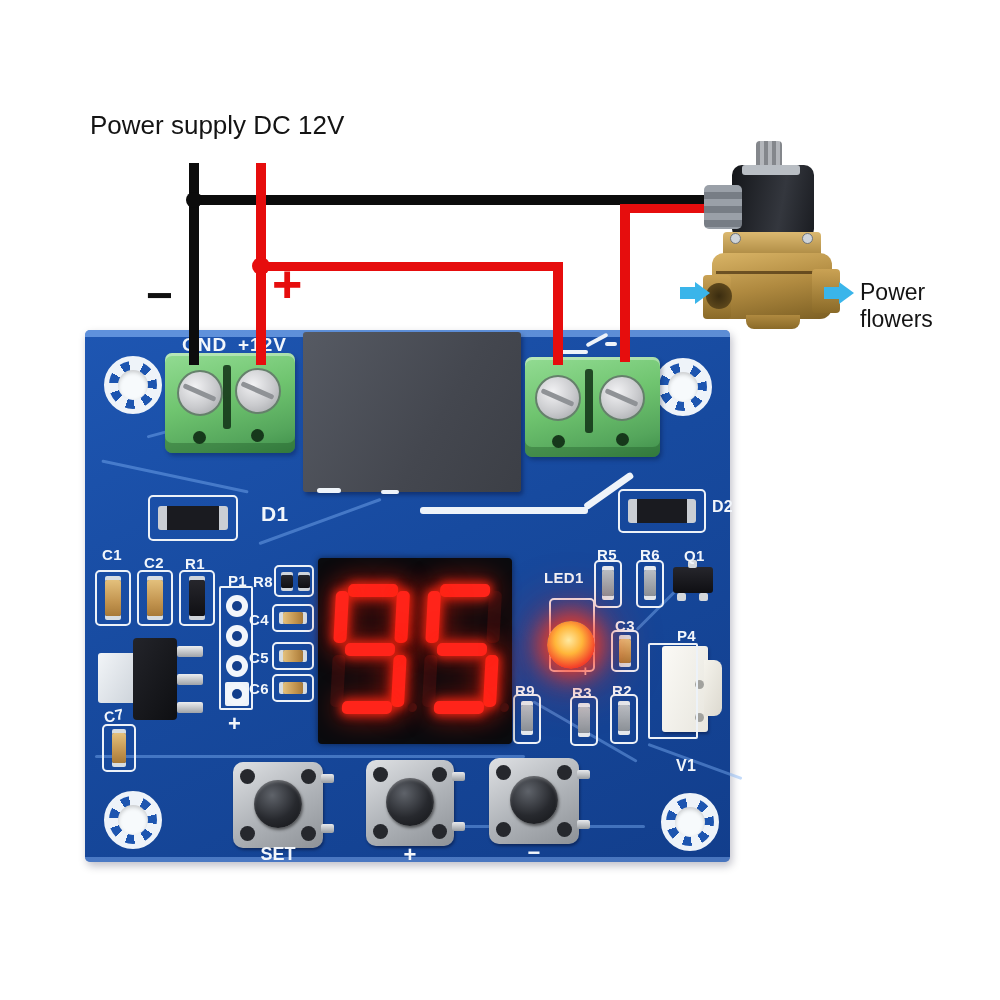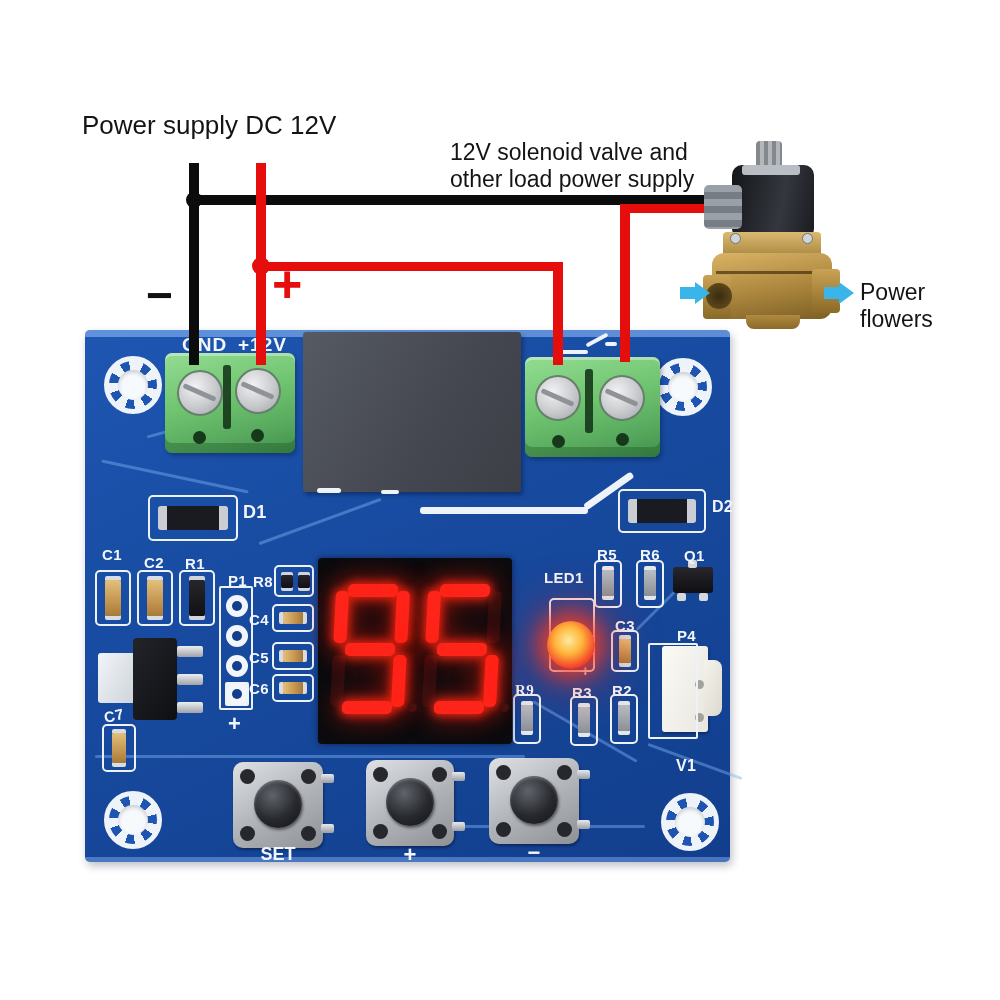--- a/index.html
+++ b/index.html
@@ -2,21 +2,21 @@
 <html><head>
 <meta charset="utf-8">
 <style>
   * { box-sizing: border-box; margin: 0; padding: 0; }
   html,body { background:#ffffff; }
   body { font-family:"Liberation Sans", sans-serif; }
   .canvas { position:relative; width:1000px; height:1000px; background:#fff; overflow:hidden; }
 
   
   .ann { position:absolute; color:#141414; z-index:40; }
-  .ann-power { left:82px; top:110px; font-size:26px; }
+  .ann-power { left:90px; top:110px; font-size:26px; }
   .ann-load  { left:450px; top:139px; font-size:23px; line-height:27px; }
   .ann-water { left:860px; top:279px; font-size:23px; }
   .sym { position:absolute; z-index:40; font-weight:900; line-height:1; }
   .sym-minus { left:146px; top:272px; font-size:46px; color:#111; }
   .sym-plus  { left:272px; top:258px; font-size:52px; color:#e60d0d; }
 
   
   .wire { position:absolute; z-index:20; }
   .dotj { position:absolute; border-radius:50%; z-index:21; }
 
@@ -98,24 +98,20 @@
   .flow { position:absolute; z-index:26; display:flex; align-items:center; }
   .flow .shaft { width:15px; height:12px; background:#3ab5ea; }
   .flow .head  { width:0; height:0; border-top:11px solid transparent; border-bottom:11px solid transparent; border-left:15px solid #3ab5ea; }
 </style>
 </head>
 <body>
 
 <div class="canvas">
 
   <div class="ann ann-power">Power supply DC 12V</div>
-  <div class="ann ann-load">
-    <div>12V solenoid valve and</div>
-    <div>other load power supply</div>
-  </div>
   <div class="ann ann-water">Power flowers</div>
   <div class="sym sym-minus">−</div>
   <div class="sym sym-plus">+</div>
 
   <div class="wire" style="left:189px;top:163px;width:10px;height:202px;background:#0c0c0c;"></div>
   <div class="wire" style="left:189px;top:195px;width:523px;height:10px;background:#0c0c0c;"></div>
   <div class="dotj" style="left:186px;top:192px;width:16px;height:16px;background:#0c0c0c;"></div>
   <div class="wire" style="left:256px;top:163px;width:10px;height:202px;background:#e60d0d;"></div>
   <div class="wire" style="left:256px;top:262px;width:307px;height:9px;background:#e60d0d;"></div>
   <div class="dotj" style="left:252px;top:257px;width:18px;height:18px;background:#e60d0d;"></div>
@@ -164,21 +160,21 @@
       <div class="tdot" style="left:27px;top:78px;"></div>
       <div class="tdot" style="left:91px;top:76px;"></div>
     </div>
 
     <div class="silk" style="left:335px;top:177px;width:168px;height:7px;"></div>
     <div class="silk" style="left:500px;top:174px;width:58px;height:7px;transform:rotate(-35deg);transform-origin:left center;"></div>
 
     <div class="cbox" style="left:63px;top:165px;width:90px;height:46px;">
       <div class="diode" style="left:8px;top:9px;width:70px;height:24px;"></div>
     </div>
-    <div class="lbl" style="left:158px;top:172px;font-size:18px;">D1</div>
+    <div class="lbl" style="left:176px;top:172px;font-size:21px;">D1</div>
     <div class="cbox" style="left:533px;top:159px;width:88px;height:44px;">
       <div class="diode" style="left:8px;top:8px;width:68px;height:24px;"></div>
     </div>
     <div class="lbl" style="left:627px;top:168px;font-size:16px;">D2</div>
 
     <div class="lbl" style="left:17px;top:216px;">C1</div>
     <div class="lbl" style="left:59px;top:224px;">C2</div>
     <div class="lbl" style="left:100px;top:225px;">R1</div>
     <div class="cbox" style="left:10px;top:240px;width:36px;height:56px;">
       <div class="smd capv" style="left:8px;top:8px;width:16px;height:36px;"></div>
@@ -276,21 +272,21 @@
     <div class="cbox" style="left:526px;top:300px;width:28px;height:42px;">
       <div class="smd capv" style="left:6px;top:7px;width:12px;height:24px;"></div>
     </div>
     <div class="lbl" style="left:592px;top:297px;">P4</div>
     <div class="cbox" style="left:563px;top:313px;width:50px;height:96px;border-radius:2px;"></div>
     <div class="smd" style="left:577px;top:316px;width:46px;height:86px;background:linear-gradient(110deg,#fbfaf6,#e8e6de);border-radius:3px;box-shadow:1px 2px 3px rgba(0,0,30,.35);"></div>
     <div class="smd" style="left:619px;top:330px;width:18px;height:56px;background:linear-gradient(110deg,#f5f3ec,#dcd9cf);border-radius:0 8px 8px 0;"></div>
     <div class="smd" style="left:610px;top:350px;width:9px;height:9px;border-radius:50%;background:#a2a29e;"></div>
     <div class="smd" style="left:610px;top:383px;width:9px;height:9px;border-radius:50%;background:#a2a29e;"></div>
 
-    <div class="lbl" style="left:430px;top:352px;font-family:Liberation Serif, serif;">R9</div>
+    <div class="lbl" style="left:430px;top:352px;">R9</div>
     <div class="cbox" style="left:428px;top:364px;width:28px;height:50px;">
       <div class="smd resg" style="left:6px;top:9px;width:12px;height:26px;"></div>
     </div>
     <div class="lbl" style="left:487px;top:354px;">R3</div>
     <div class="cbox" style="left:485px;top:366px;width:28px;height:50px;">
       <div class="smd resg" style="left:6px;top:9px;width:12px;height:26px;"></div>
     </div>
     <div class="lbl" style="left:527px;top:352px;">R2</div>
     <div class="cbox" style="left:525px;top:364px;width:28px;height:50px;">
       <div class="smd resg" style="left:6px;top:9px;width:12px;height:26px;"></div>

